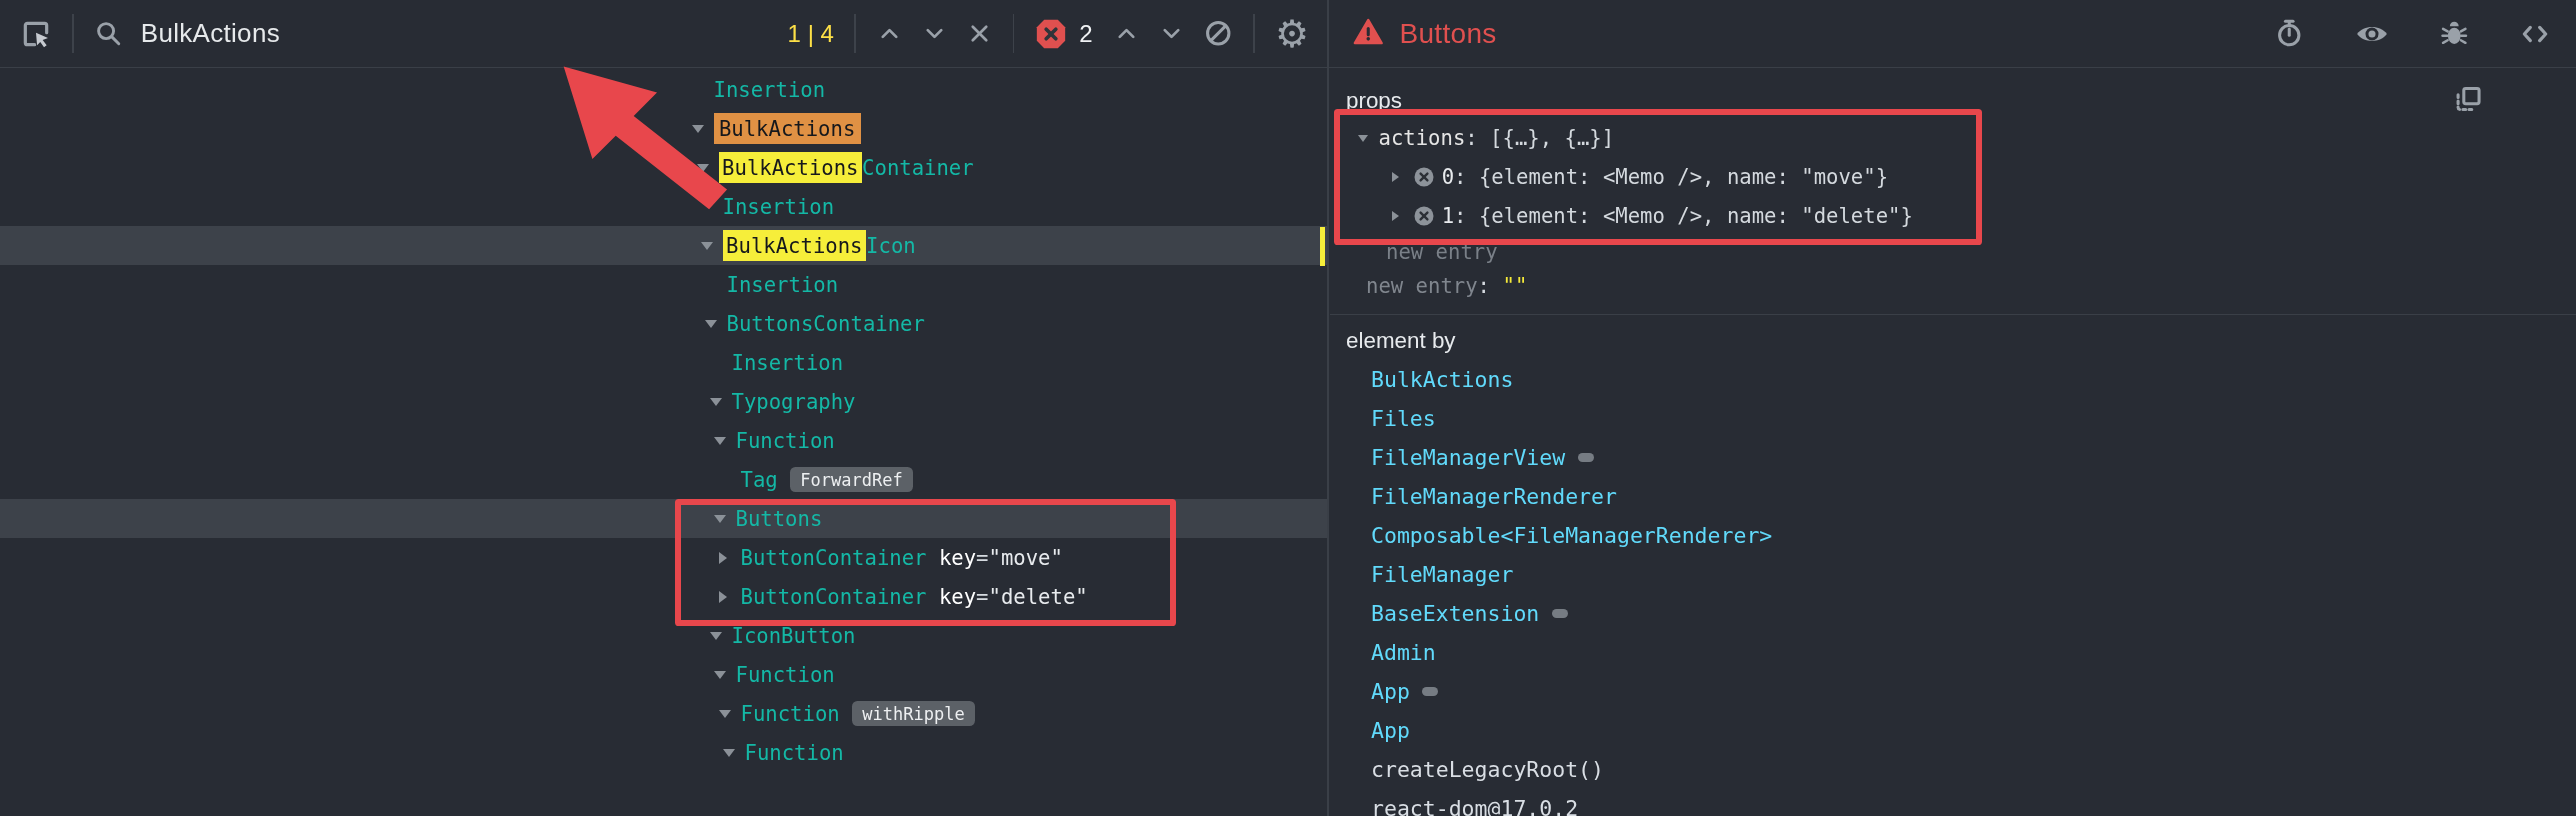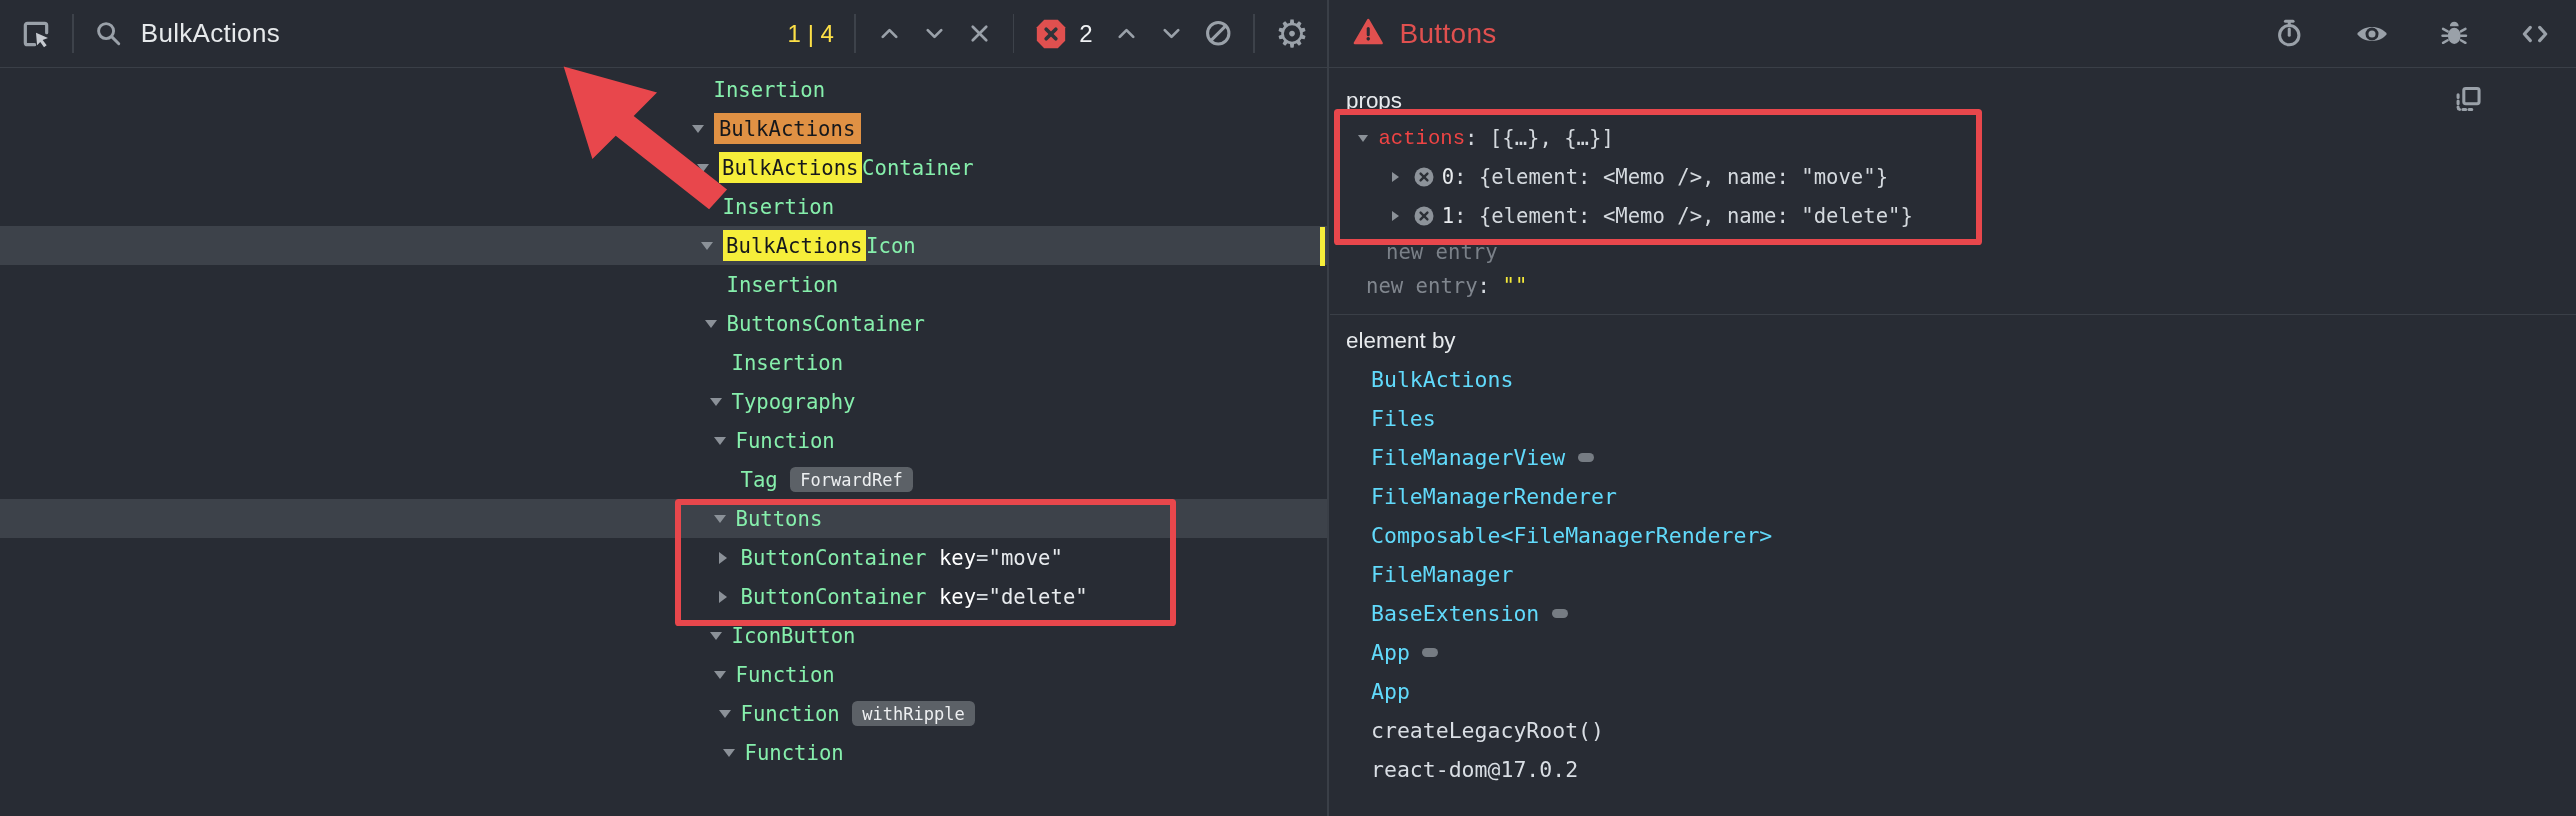--- a/index.html
+++ b/index.html
@@ -38,42 +38,42 @@
   
   .tree { position:absolute; left:0; top:70px; width:1327px; height:747px; overflow:hidden; }
   .tree-row {
     height:39px; display:flex; align-items:center; width:100%;
     font-family:"DejaVu Sans Mono", monospace; font-size:20.6px; cursor:pointer; white-space:pre;
   }
   .tree-row.striped { background:#3d424a; }
   .tw-arrow { width:21.5px; flex:none; display:flex; align-items:center; justify-content:flex-start; }
   .tri-down { width:0; height:0; border-left:6.3px solid transparent; border-right:6.3px solid transparent; border-top:8px solid #8b9198; }
   .tri-right { width:0; height:0; border-top:6.3px solid transparent; border-bottom:6.3px solid transparent; border-left:8px solid #8b9198; }
-  .seg-component { color:#86efac; }
+  .seg-component { color:#14b8a6; }
   .seg-hl { background:#f6ee3a; color:#16181c; padding:3.6px 3.6px; }
   .seg-hl-current { background:#e09144; color:#16181c; padding:3.6px 5.4px; }
   .seg-key { color:#ffffff; }
   .seg-punct { color:#d6dbe0; }
   .seg-value { color:#e8ebee; }
   .tree-badge {
     margin-left:12.6px; background:#5c6167; color:#edeff1; font-size:17px;
     padding:2.7px 10px; border-radius:5.4px; font-family:"DejaVu Sans Mono", monospace;
   }
   .scroll-marker { position:absolute; left:1320px; top:227px; width:4.5px; height:39px; background:#f6ee3a; z-index:6; }
 
   
   .rightpanel { position:absolute; left:1330px; top:70px; width:1246px; height:747px; overflow:hidden; }
   .section-props { padding-top:12.6px; padding-bottom:10.8px; border-bottom:1.8px solid #3a3f47; position:relative; }
   .section-head { height:36px; display:flex; align-items:center; padding-left:16px; color:#e7eaed; font-size:22.4px; }
   .copy-btn { position:absolute; right:93px; top:14.4px; cursor:pointer; }
   .prop-row { height:39px; display:flex; align-items:center; font-family:"DejaVu Sans Mono", monospace; font-size:20.6px; white-space:pre; }
   .pr-expander { width:30.5px; flex:none; display:flex; justify-content:center; cursor:pointer; }
   .pr-expander .tri-down { border-top-width:7.2px; border-left-width:5.4px; border-right-width:5.4px; }
   .pr-expander .tri-right { border-left-width:7.2px; border-top-width:5.4px; border-bottom-width:5.4px; }
-  .pk-purple { color:#ef4444;font-family:Liberation Mono, monospace; }
+  .pk-purple { color:#e5e5e5; }
   .p-colon { color:#d4d9de; }
   .p-value { color:#d4d9de; }
   .p-index { color:#e8ebee; }
   .ghost-row { height:32px; display:flex; align-items:center; padding-left:56px; color:#7a8088; font-family:"DejaVu Sans Mono", monospace; font-size:20.6px; }
   .newentry-row { height:36px; display:flex; align-items:center; padding-left:36px; font-family:"DejaVu Sans Mono", monospace; font-size:20.6px; }
   .ne-key { color:#80868e; }
   .ne-value { color:#f5ea3a; margin-left:12.6px; }
   .remove-btn { margin:0 5.4px 0 1.8px; cursor:pointer; display:flex; }
 
   .section-rendered { padding-top:7.2px; }
@@ -280,20 +280,23 @@
             <span>Composable&lt;FileManagerRenderer&gt;</span>
           </div>
           <div class="rb-item">
             <span>FileManager</span>
           </div>
           <div class="rb-item">
             <span>BaseExtension</span>
             <div class="rb-pill"></div>
           </div>
           <div class="rb-item">
+            <span>Admin</span>
+          </div>
+          <div class="rb-item">
             <span>App</span>
             <div class="rb-pill"></div>
           </div>
           <div class="rb-item">
             <span>App</span>
           </div>
           <div class="rb-item muted">
             <span>createLegacyRoot()</span>
           </div>
           <div class="rb-item muted">

